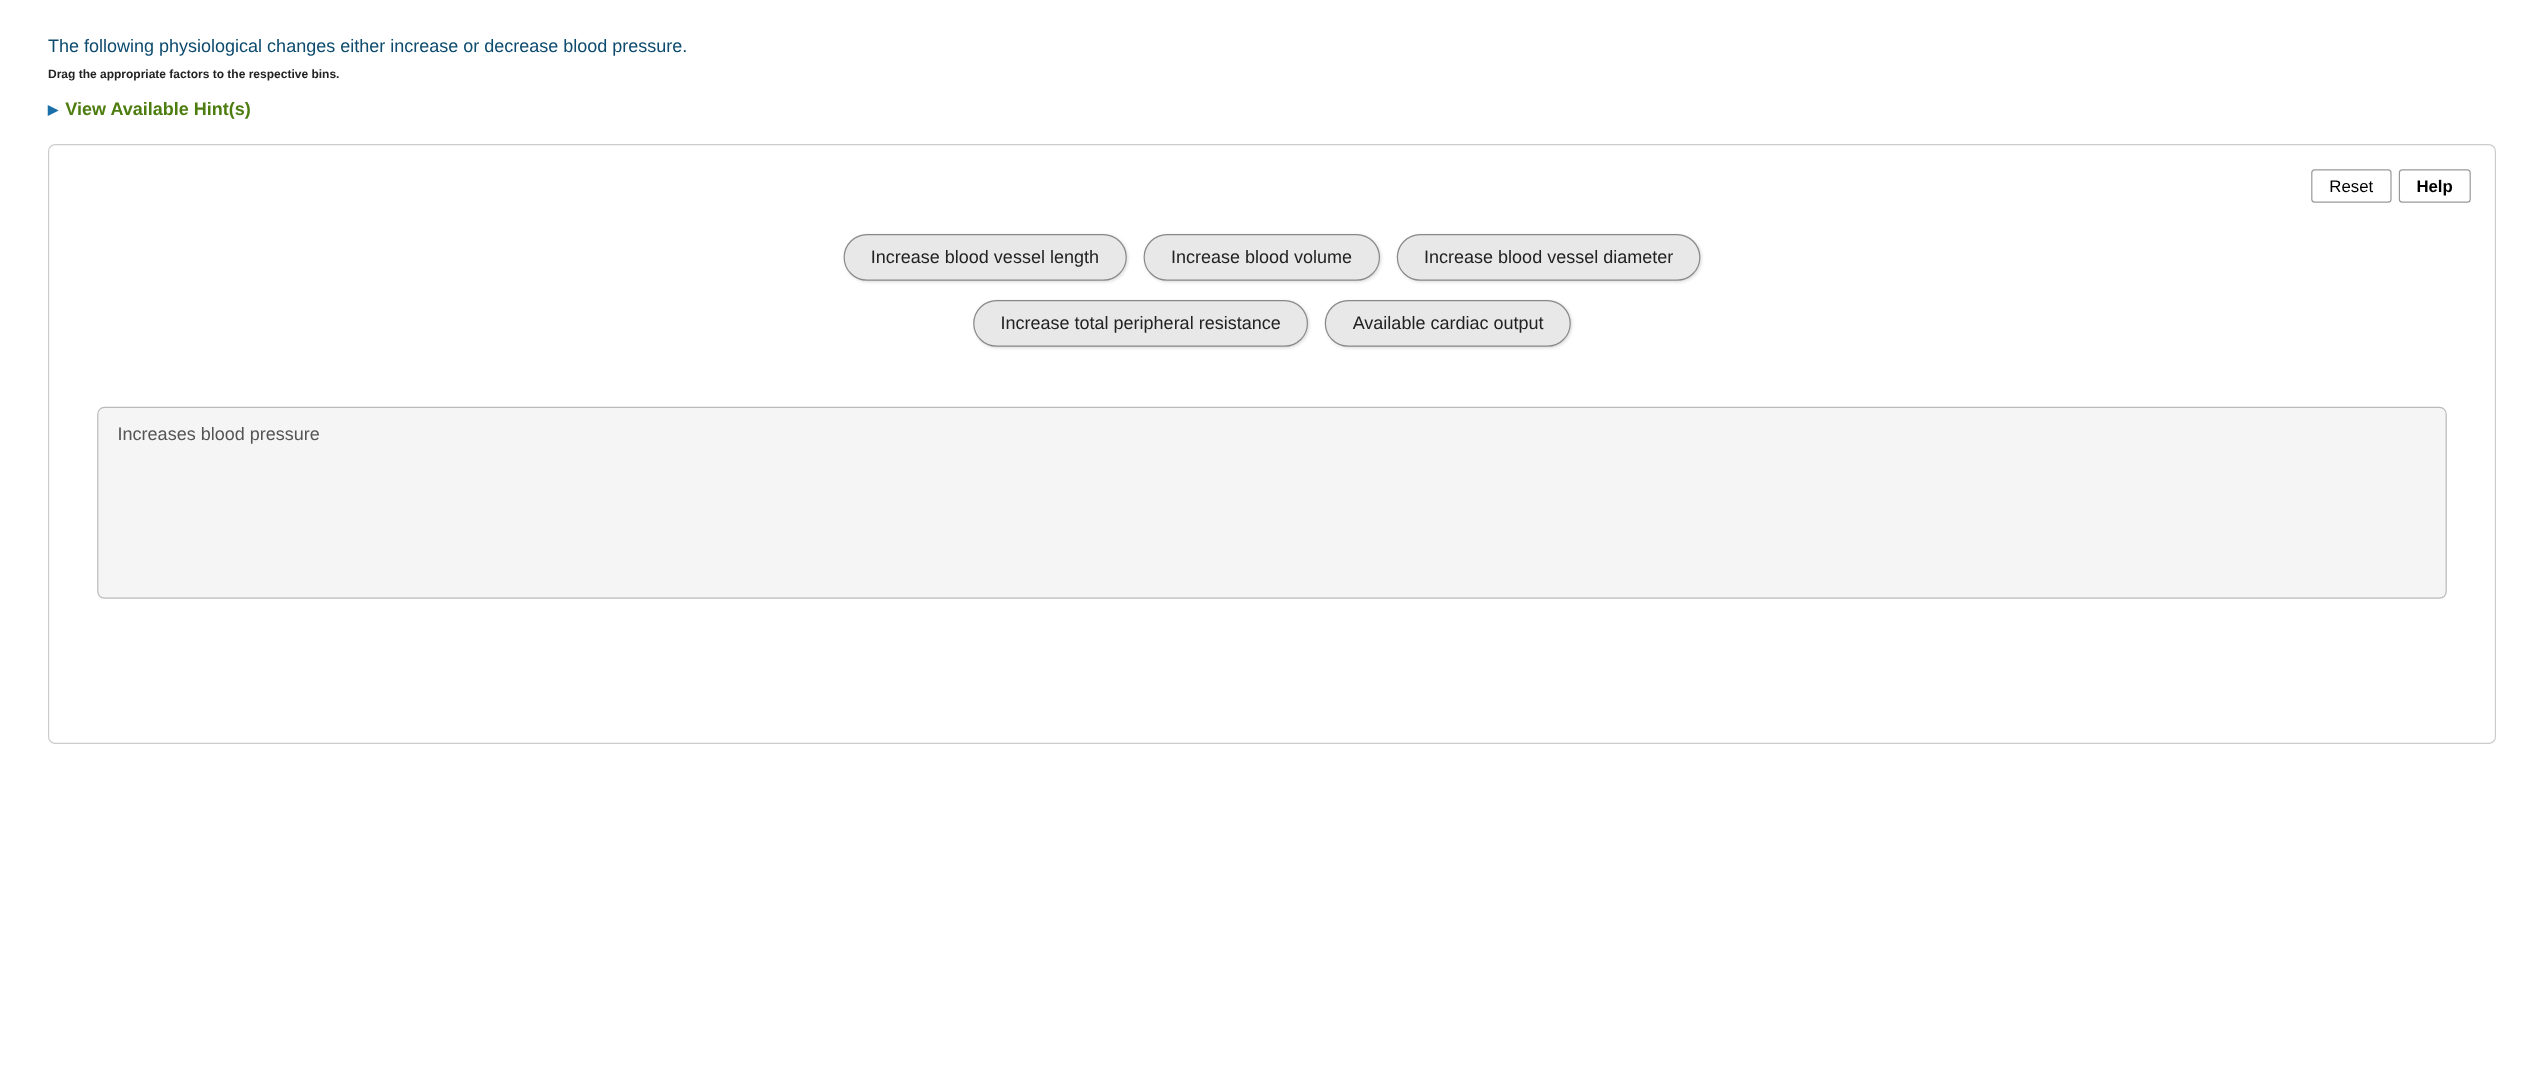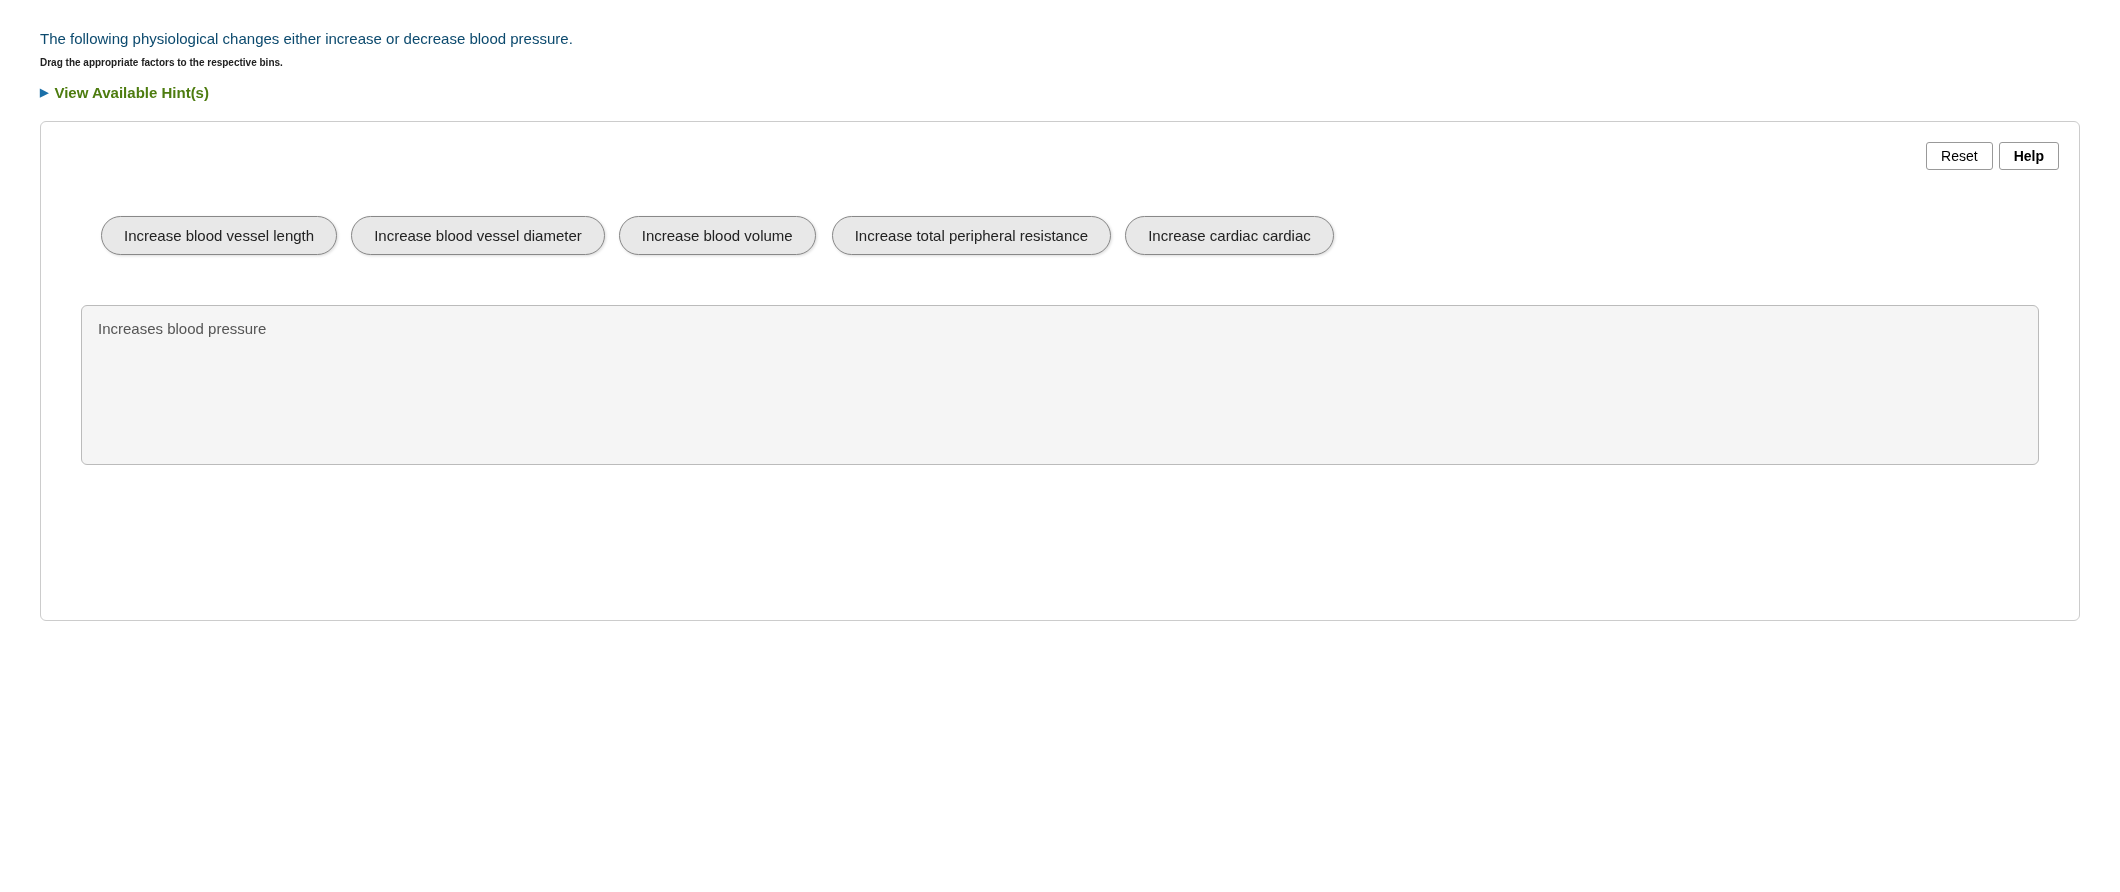--- a/index.html
+++ b/index.html
@@ -52,21 +52,21 @@
       background: #fff;
       padding: 20px;
       position: relative;
       min-height: 500px;
     }
 
     .top-buttons {
       display: flex;
       justify-content: flex-end;
       gap: 6px;
-      margin-bottom: 36px;
+      margin-bottom: 16px;
     }
 
     .btn-reset {
       border: 1px solid #999;
       background: #fff;
       padding: 5px 14px;
       font-size: 14px;
       cursor: pointer;
       border-radius: 3px;
     }
@@ -76,21 +76,21 @@
       background: #fff;
       padding: 5px 14px;
       font-size: 14px;
       font-weight: bold;
       cursor: pointer;
       border-radius: 3px;
     }
 
     .draggable-area {
       display: flex;
-      flex-direction: row;
+      flex-direction: column;
       align-items: center;
       gap: 16px;
       margin-bottom: 40px;
       padding: 10px 40px;
     }
 
     .draggable-row {
       display: flex;
       flex-wrap: wrap;
       justify-content: center;
@@ -144,27 +144,27 @@
 
   <div class="top-buttons">
     <button class="btn-reset">Reset</button>
     <button class="btn-help">Help</button>
   </div>
 
   <div class="draggable-area">
     <div class="draggable-row">
 
     <div class="draggable-item" draggable="true">Increase blood vessel length</div>
+        <div class="draggable-item" draggable="true">Increase blood volume</div>
         <div class="draggable-item" draggable="true">Increase blood vessel diameter</div>
-        <div class="draggable-item" draggable="true">Increase blood volume</div>
       </div>
     <div class="draggable-row">
 
     <div class="draggable-item" draggable="true">Increase total peripheral resistance</div>
-        <div class="draggable-item" draggable="true">Increase cardiac cardiac</div>
+        <div class="draggable-item" draggable="true">Available cardiac output</div>
       </div>
   </div>
 
   <div class="drop-zone-row">
 
       <div class="drop-zone">
         <div class="drop-zone-label">Increases blood pressure</div>
       </div>
     </div>
 

